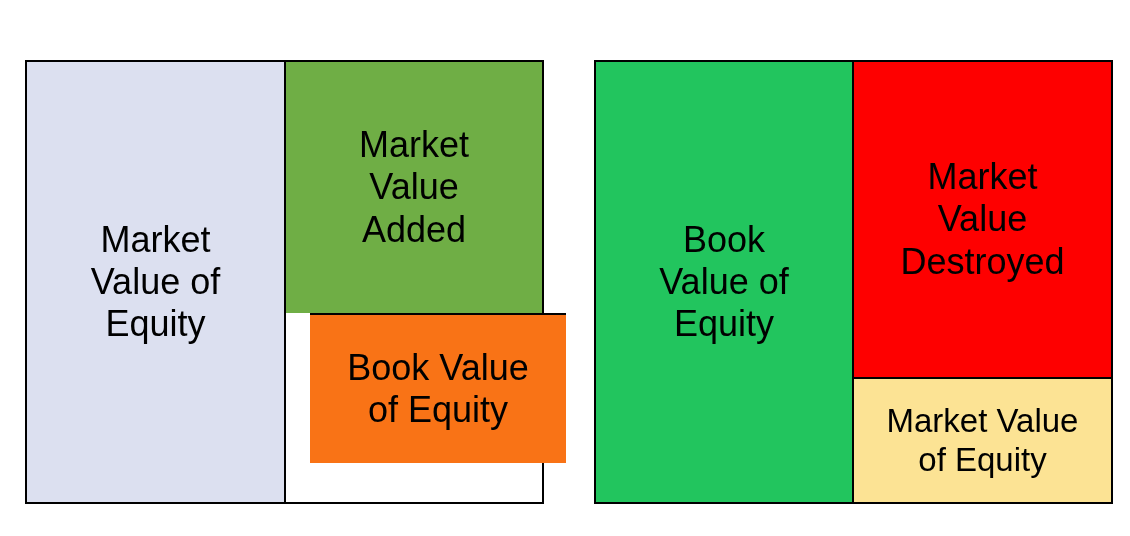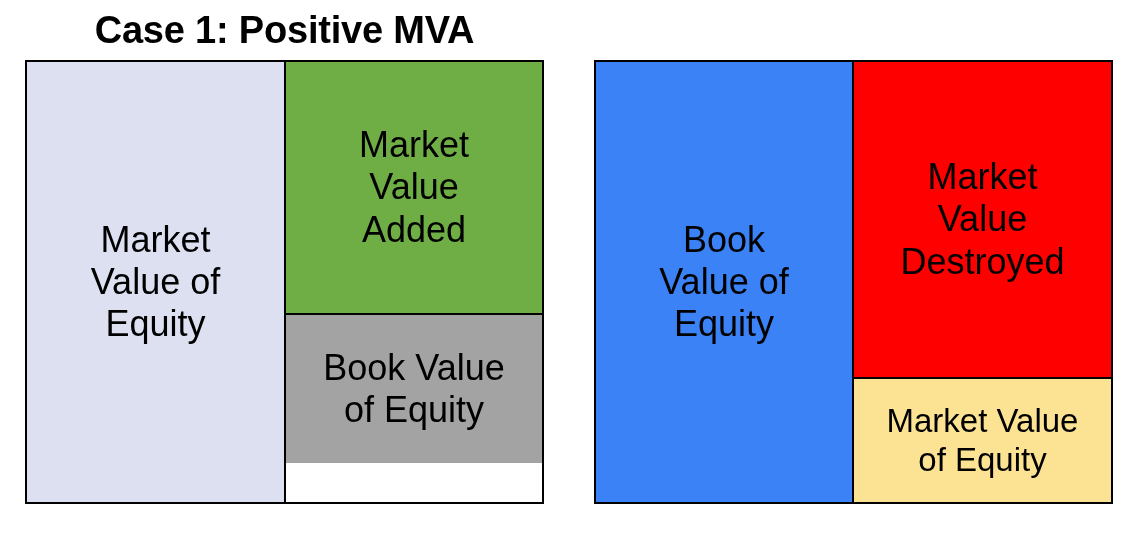--- a/index.html
+++ b/index.html
@@ -85,34 +85,33 @@
     white-space: pre-line;
   }
   .box-text.small {
     font-size: 33px;
   }
 
   
   #case-1 .col-left   { width: 259px; background: #dce0f0; }
   #case-1 .col-right  { width: 256px; }
   #case-1 .seg-top    { height: 251px; background: #6fae45; }
-  #case-1 .seg-bottom { height: 150px; background: #a3a3a3; }
+  #case-1 .seg-bottom { height: 150px; background: #f97316; margin-left: 24px; }
 
   
-  #case-2 .col-left   { width: 258px; background: #3b82f6; }
+  #case-2 .col-left   { width: 258px; background: #22c55e; }
   #case-2 .col-right  { width: 257px; }
   #case-2 .seg-top    { height: 315px; background: #fe0000; }
   #case-2 .seg-bottom { height: 125px; background: #fce394; }
 </style>
 </head>
 <body>
 
 <div class="case" id="case-1">
 
-  <div class="case-title">Case 1: Positive MVA</div>
 
   <div class="diagram">
 
     <div class="col-left">
       <div class="box-text">Market
 Value of
 Equity</div>
     </div>
 
     <div class="col-right">

